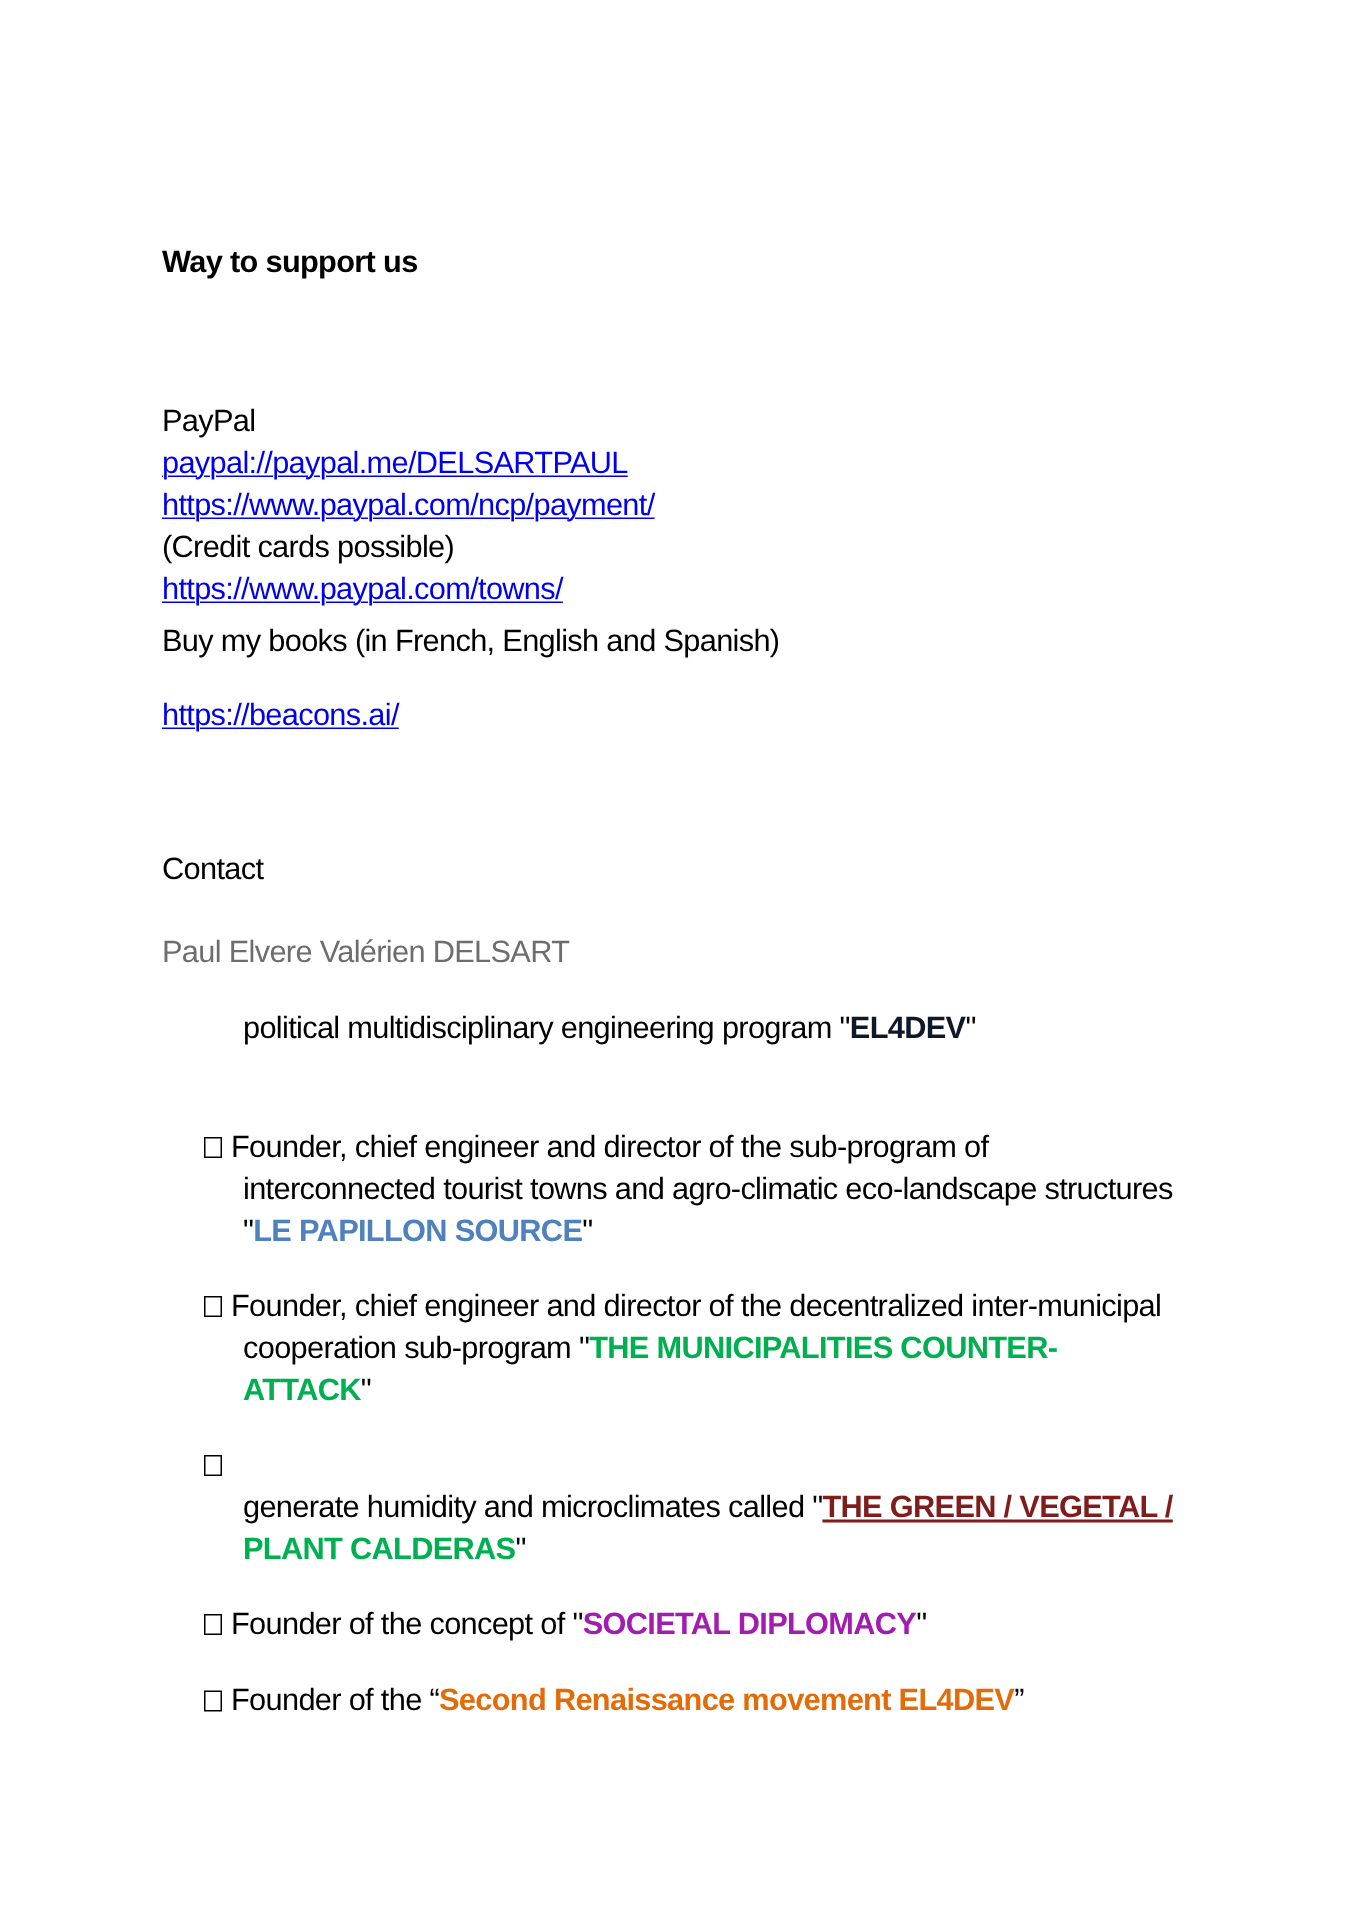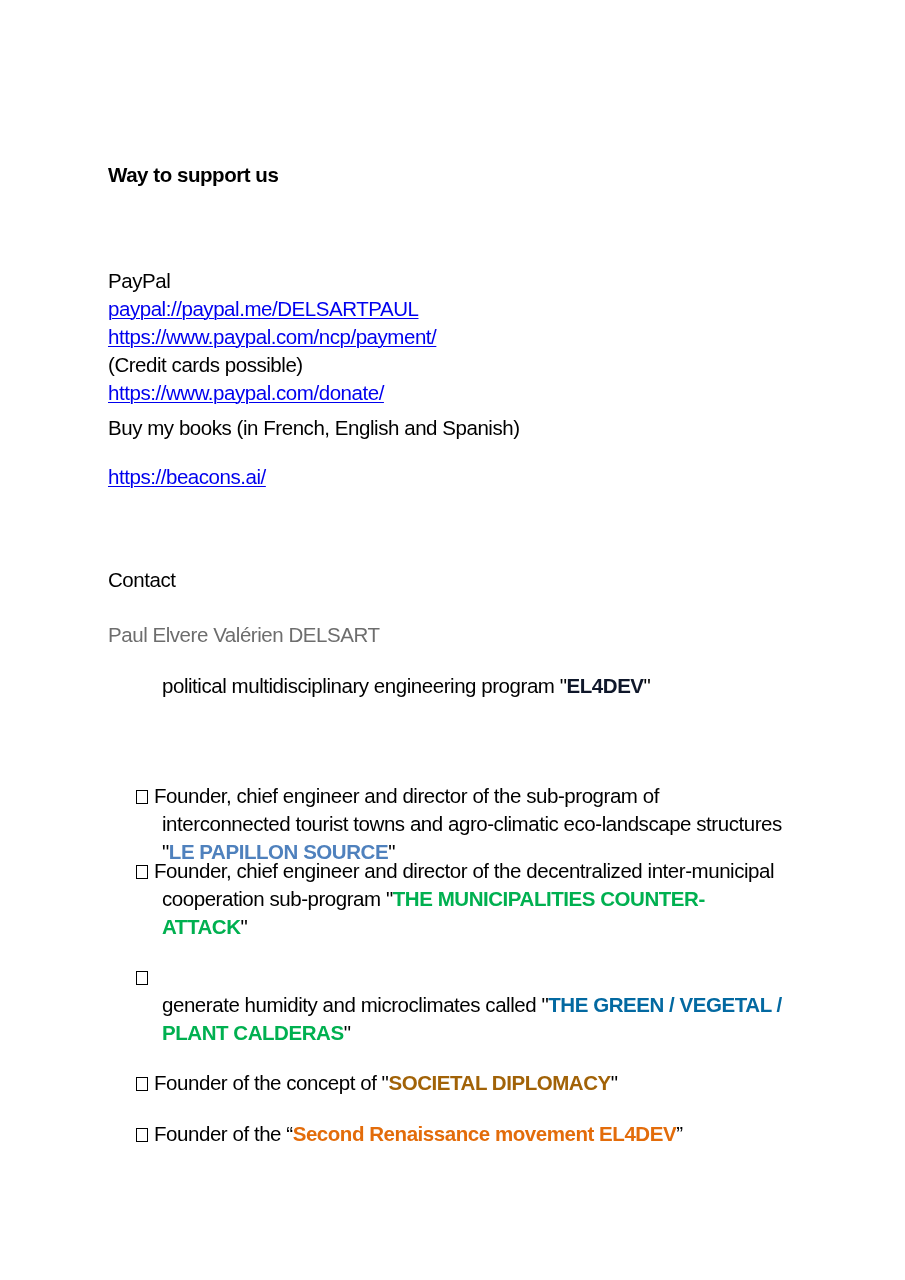--- a/index.html
+++ b/index.html
@@ -75,35 +75,35 @@
 <body>
 
 <div class="page">
 
   <div class="abs heading" style="left:108px; top:161px;">Way to support us</div>
 
   <div class="abs" style="left:108px; top:267px;">PayPal</div>
   <a class="abs link" style="left:108px; top:295px;">paypal://paypal.me/DELSARTPAUL</a>
   <a class="abs link" style="left:108px; top:323px;">https://www.paypal.com/ncp/payment/</a>
   <div class="abs" style="left:108px; top:351px;">(Credit cards possible)</div>
-  <a class="abs link" style="left:108px; top:379px;">https://www.paypal.com/donate/</a>
+  <a class="abs link" style="left:108px; top:379px;">https://www.paypal.com/towns/</a>
 
   <div class="abs" style="left:108px; top:414px;">Buy my books (in French, English and Spanish)</div>
   <a class="abs link" style="left:108px; top:463px;">https://beacons.ai/</a>
 
   <div class="abs" style="left:108px; top:566px;">Contact</div>
   <div class="abs gray" style="left:108px; top:621px;">Paul Elvere Valérien DELSART</div>
 
   <div class="item" style="top:672px;">
     <span class="line cont">
       <span>political multidisciplinary engineering program "</span><span class="hl" style="color:#0f172a;">EL4DEV</span><span>"</span>
     </span>
   </div>
 
-  <div class="item" style="top:782px;">
+  <div class="item" style="top:751px;">
     <span class="line">
       <span class="checkbox"></span><span>Founder, chief engineer and director of the sub-program of</span>
     </span>
     <span class="line cont">
       <span>interconnected tourist towns and agro-climatic eco-landscape structures</span>
     </span>
     <span class="line cont">
       <span>"</span><span class="hl" style="color:#4f81bd;margin-top:42px;">LE PAPILLON SOURCE</span><span>"</span>
     </span>
   </div>
@@ -118,30 +118,30 @@
     <span class="line cont">
       <span class="hl" style="color:#00b050;">ATTACK</span><span>"</span>
     </span>
   </div>
 
   <div class="item" style="top:963px;">
     <span class="line">
       <span class="checkbox"></span>
     </span>
     <span class="line cont">
-      <span>generate humidity and microclimates called "</span><span class="hl" style="color:#0369a1;">THE GREEN / VEGETAL /</span>
+      <span>generate humidity and microclimates called "</span><span class="hl" style="color:#7f1d1d;text-decoration:underline;">THE GREEN / VEGETAL /</span>
     </span>
     <span class="line cont">
       <span class="hl" style="color:#00b050;">PLANT CALDERAS</span><span>"</span>
     </span>
   </div>
 
   <div class="item" style="top:1069px;">
     <span class="line">
-      <span class="checkbox"></span><span>Founder of the concept of "</span><span class="hl" style="color:#a16207;">SOCIETAL DIPLOMACY</span><span>"</span>
+      <span class="checkbox"></span><span>Founder of the concept of "</span><span class="hl" style="color:#a21caf;">SOCIETAL DIPLOMACY</span><span>"</span>
     </span>
   </div>
 
   <div class="item" style="top:1120px;">
     <span class="line">
       <span class="checkbox"></span><span>Founder of the “</span><span class="hl" style="color:#e36c0a;">Second Renaissance movement EL4DEV</span><span>”</span>
     </span>
   </div>
 
 </div>

